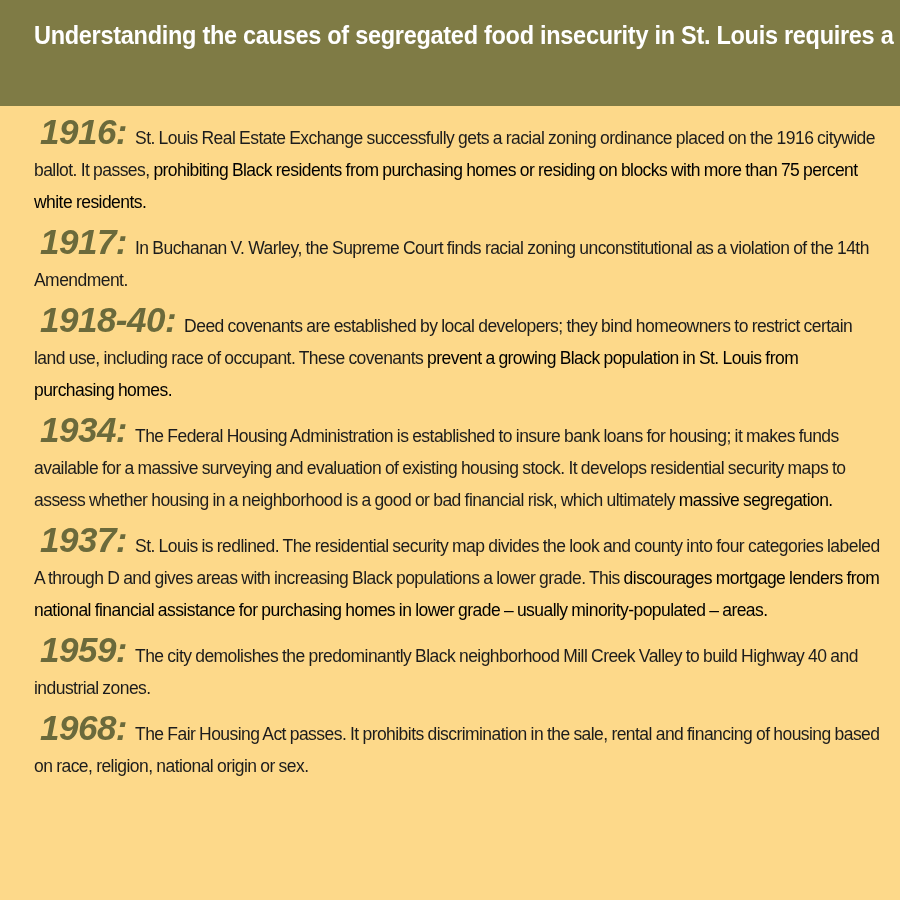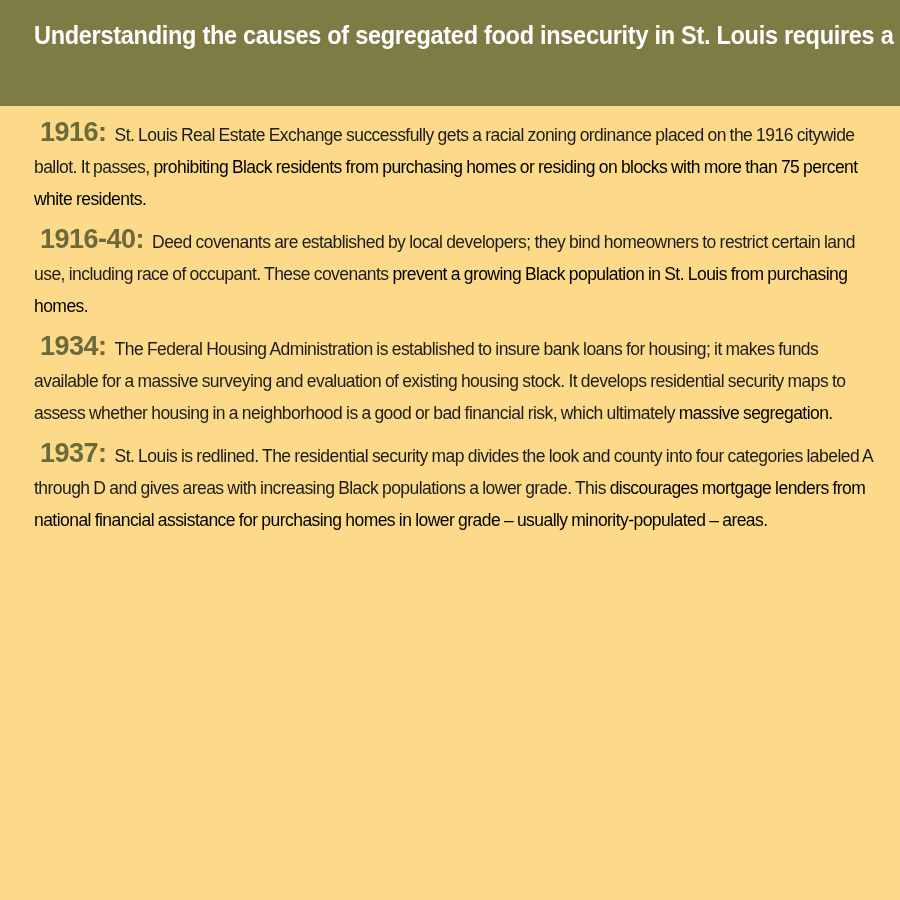--- a/index.html
+++ b/index.html
@@ -34,43 +34,53 @@
       font-size: 17.5px;
       line-height: 32px;
       color: #1c1c1c;
       letter-spacing: -0.55px;
       word-spacing: -0.5px;
       margin-bottom: 8px;
     }
     .entry .year {
       font-weight: bold;
       color: #6b6a3b;
-      font-size: 27px;
+      font-size: 35px;
       letter-spacing: -0.5px;
       margin-left: 6px;
       margin-right: 8px;
+      font-style: italic;
     }
     .entry b {
       font-weight: normal;
       color: #000000;
     }
   </style>
 </head>
 <body>
 
 <div class="header">
   <h1>Understanding the causes of segregated food insecurity in St. Louis requires a look back at past housing and redlining policies.</h1>
 </div>
 
 <div class="body">
   <div class="entry">
     <span class="year">1916:</span><span>St. Louis Real Estate Exchange successfully gets a racial zoning ordinance placed on the 1916 citywide ballot. It passes, </span><b>prohibiting Black residents from purchasing homes or residing on blocks with more than 75 percent white residents.</b>
   </div>
   <div class="entry">
-    <span class="year">1916-40:</span><span>Deed covenants are established by local developers; they bind homeowners to restrict certain land use, including race of occupant. These covenants </span><b>prevent a growing Black population in St. Louis from purchasing homes.</b>
+    <span class="year">1917:</span><span>In Buchanan V. Warley, the Supreme Court finds racial zoning unconstitutional as a violation of the 14th Amendment.</span>
+  </div>
+  <div class="entry">
+    <span class="year">1918-40:</span><span>Deed covenants are established by local developers; they bind homeowners to restrict certain land use, including race of occupant. These covenants </span><b>prevent a growing Black population in St. Louis from purchasing homes.</b>
   </div>
   <div class="entry">
     <span class="year">1934:</span><span>The Federal Housing Administration is established to insure bank loans for housing; it makes funds available for a massive surveying and evaluation of existing housing stock. It develops residential security maps to assess whether housing in a neighborhood is a good or bad financial risk, which ultimately </span><b>massive segregation.</b>
   </div>
   <div class="entry">
     <span class="year">1937:</span><span>St. Louis is redlined. The residential security map divides the look and county into four categories labeled A through D and gives areas with increasing Black populations a lower grade. This </span><b>discourages mortgage lenders from national financial assistance for purchasing homes in lower grade – usually minority-populated – areas.</b>
   </div>
+  <div class="entry">
+    <span class="year">1959:</span><span>The city demolishes the predominantly Black neighborhood Mill Creek Valley to build Highway 40 and industrial zones.</span>
+  </div>
+  <div class="entry">
+    <span class="year">1968:</span><span>The Fair Housing Act passes. It prohibits discrimination in the sale, rental and financing of housing based on race, religion, national origin or sex.</span>
+  </div>
 </div>
 
 </body></html>

